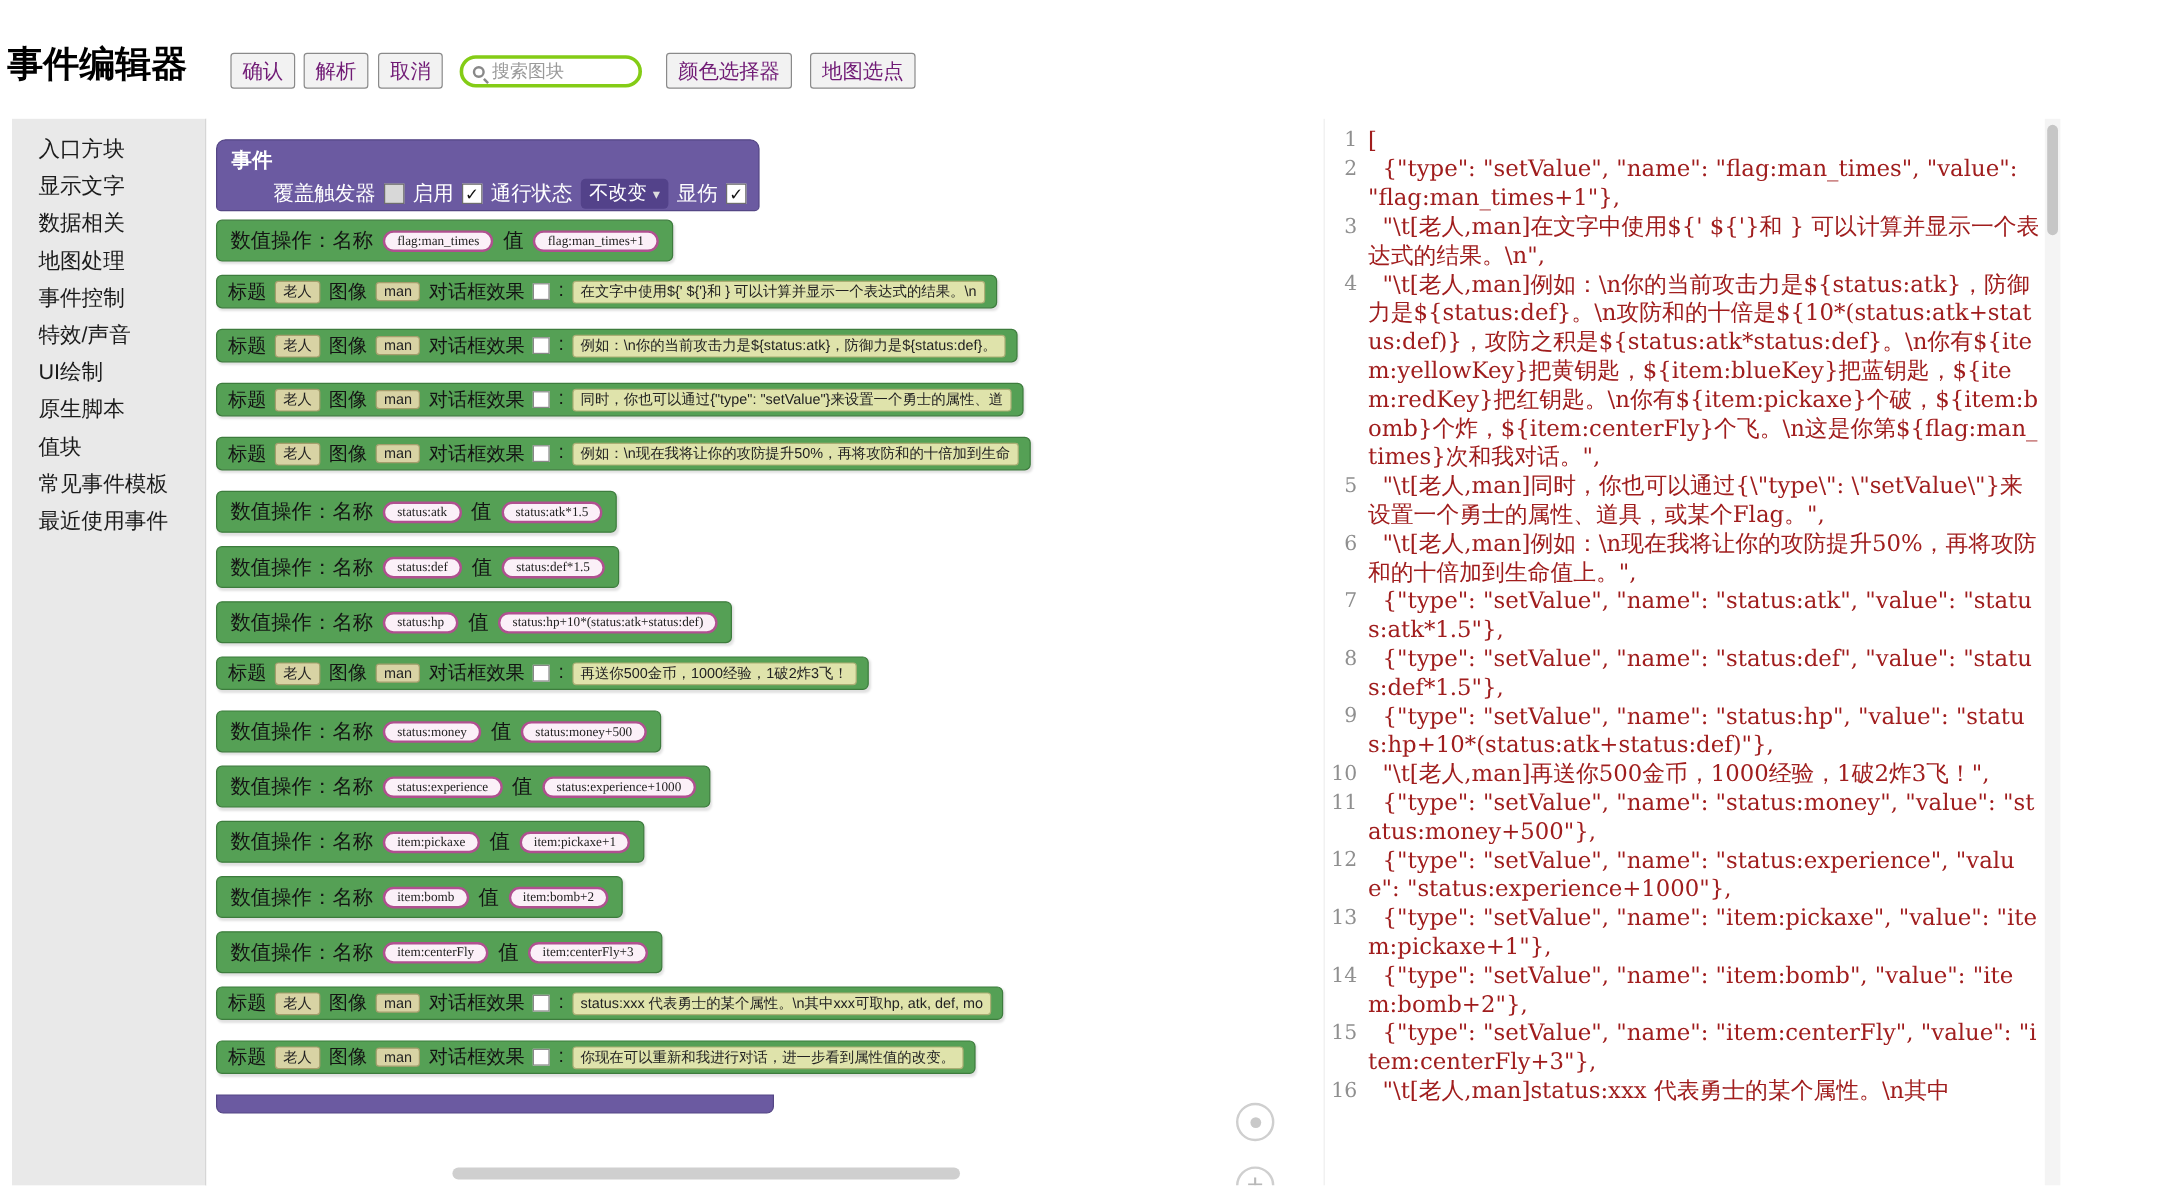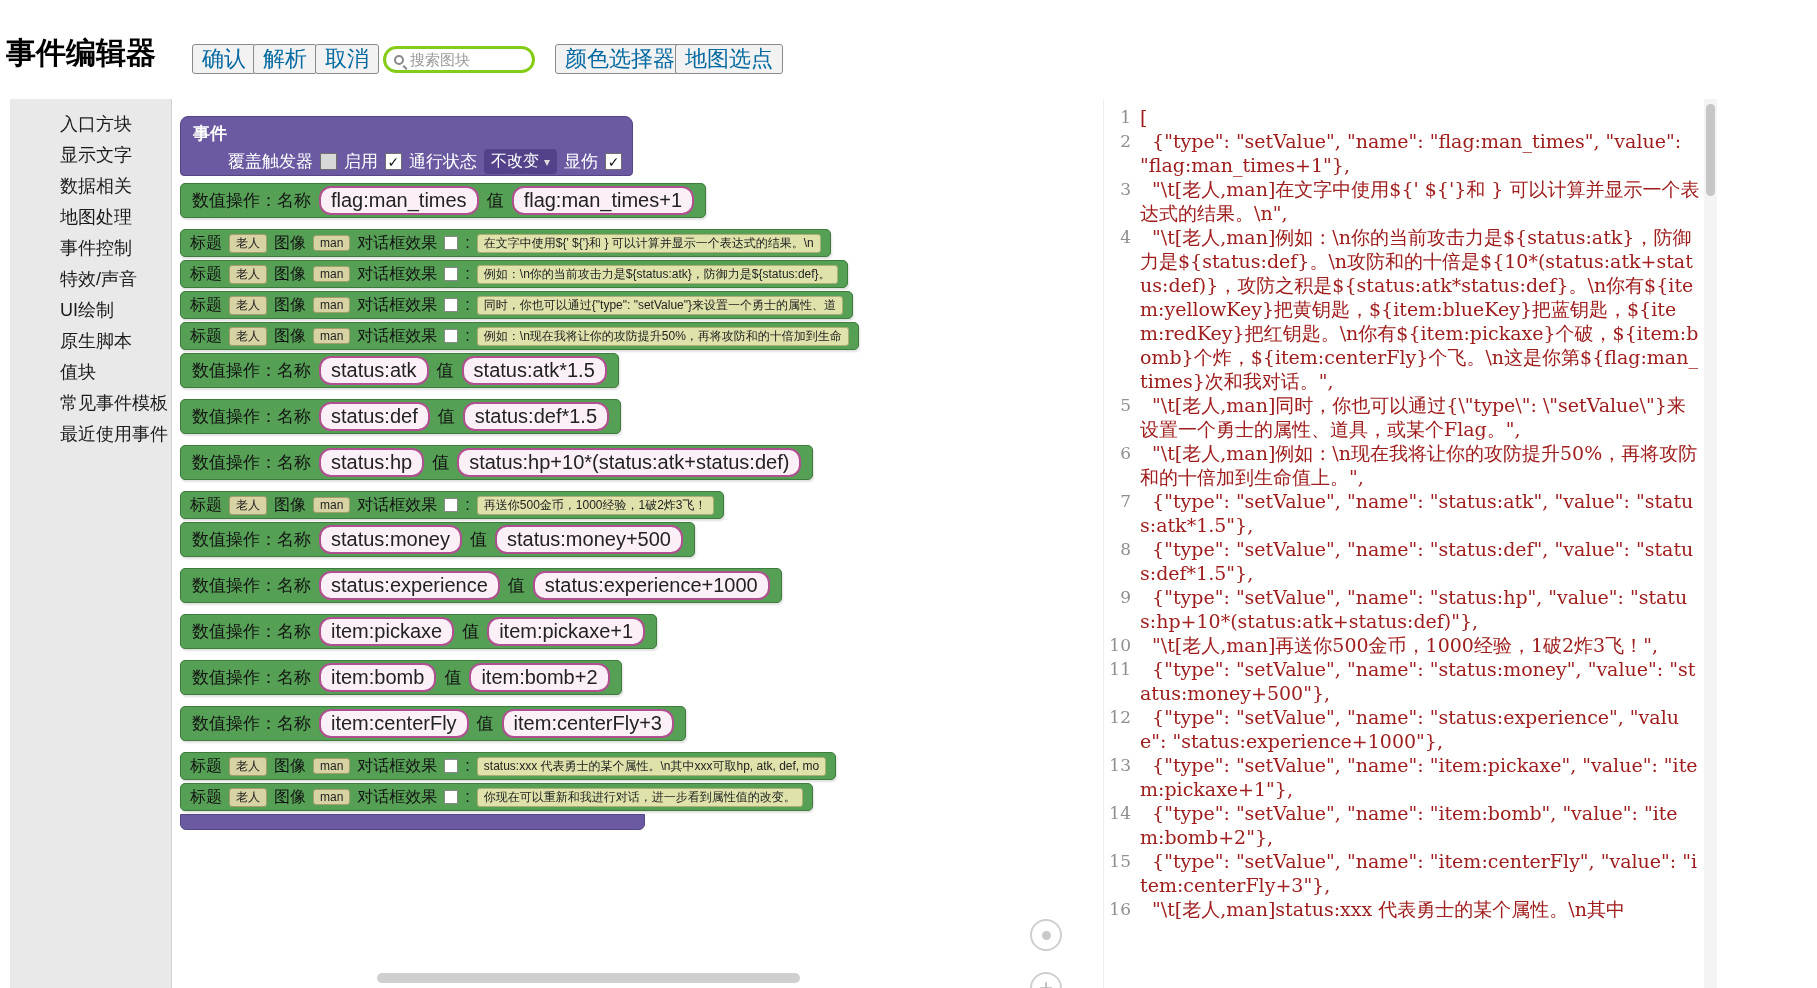--- a/index.html
+++ b/index.html
@@ -2,36 +2,36 @@
 <html><head>
 <meta charset="utf-8">
 <style>
   * { margin:0; padding:0; box-sizing:border-box; }
   html,body { width:1817px; height:988px; background:#fff; overflow:hidden;
               font-family:"Liberation Sans", sans-serif; }
   #screen { position:relative; width:1817px; height:988px; background:#fff; }
 
   
   .app-title { position:absolute; left:6px; top:33px; font-size:30px; font-weight:bold; color:#000; }
-  .tb-btn { position:absolute; top:44px; height:30px; padding:0 9px; font-size:22px;
-            background:#f2f2f2; border:1px solid #8a8a8a; border-radius:3px; color:#0369a1;
+  .tb-btn { position:absolute; top:44px; height:30px; padding:0 9px; font-size:17px;
+            background:#f2f2f2; border:1px solid #8a8a8a; border-radius:3px; color:#701a75;
             display:inline-flex; align-items:center; cursor:pointer; }
   .search-wrap { position:absolute; left:383px; top:46px; width:152px; height:27px;
                  border:3px solid #84cc16; border-radius:14px; background:#fff;
                  display:flex; align-items:center; padding:0 8px; }
   .lens { width:10px; height:10px; border:2px solid #888; border-radius:50%; position:relative; flex:none; }
   .lens::after { content:""; position:absolute; width:2px; height:5px; background:#888;
                  left:8px; top:8px; transform:rotate(-45deg); }
   .search-input { border:none; outline:none; background:transparent; font-size:15px;
                   margin-left:6px; width:110px; color:#333; }
   .search-input::placeholder { color:#9a9a9a; }
 
   
   .sidebar { position:absolute; left:10px; top:99px; width:162px; height:889px;
-             background:#e9e9e9; border-right:1px solid #d2d2d2; padding-top:10px;padding-left:28px; }
+             background:#e9e9e9; border-right:1px solid #d2d2d2; padding-top:10px; }
   .sb-item { height:31px; line-height:31px; padding-left:22px; font-size:18px; color:#1b1b1b; cursor:pointer; }
 
   
   .canvas { position:absolute; left:172px; top:99px; width:926px; height:889px;
             background:#fff; overflow:hidden; }
 
   .event { position:absolute; left:8px; top:17px; }
   .event-header { width:453px; height:60px; background:#6b5aa1; border:1px solid #544685;
                   border-radius:8px 8px 4px 4px; color:#fff; padding:5px 10px 0 12px; }
   .event-title { font-size:17px; font-weight:bold; }
@@ -49,24 +49,24 @@
   .children { display:flex; flex-direction:column; align-items:flex-start; padding-top:7px; }
   .event-footer { width:465px; height:16px; background:#6b5aa1; border:1px solid #544685;
                   border-radius:0 0 6px 6px; }
 
   .sv-row { display:flex; align-items:center; gap:8px; height:35px; padding:0 11px;
             background:#55a055; border:1px solid #3d7c3d; border-radius:5px;
             margin-bottom:11px; font-size:17px; color:#141414; white-space:nowrap;
             box-shadow:1px 2px 2px rgba(0,0,0,.12); cursor:grab; }
   .txt-row { display:flex; align-items:center; gap:7px; height:28px; padding:0 9px;
              background:#55a055; border:1px solid #3d7c3d; border-radius:5px;
-             margin-bottom:3px; font-size:16px; color:#141414; white-space:nowrap;
+             margin-bottom:17px; font-size:16px; color:#141414; white-space:nowrap;
              box-shadow:1px 2px 2px rgba(0,0,0,.12); cursor:grab; }
   .pill { background:#fbf0f8; border:2px solid #b05090; border-radius:12px;
-          padding:1px 10px; font-size:20px; color:#222; cursor:text; }
+          padding:1px 10px; font-size:11px; color:#222; cursor:text;font-family:Liberation Serif, serif; }
   .chip { background:#d8d3a4; border:1px solid #a49e6c; border-radius:3px;
           padding:0 6px; font-size:12px; color:#222; cursor:text; }
   .chip.long { background:#dfe3ab; border-color:#abaf75; }
   .cb2 { width:14px; height:14px; background:#fff; border:1px solid #888; flex:none; cursor:pointer; }
 
   .zoomctl { position:absolute; left:858px; width:32px; height:32px; border:2px solid #cfcfcf;
              border-radius:50%; background:#fff; color:#b8b8b8; display:flex;
              align-items:center; justify-content:center; font-size:24px; cursor:pointer; }
   .zoomdot { width:9px; height:9px; border-radius:50%; background:#c9c9c9; }
   .hscroll { position:absolute; left:205px; top:874px; width:423px; height:10px;

